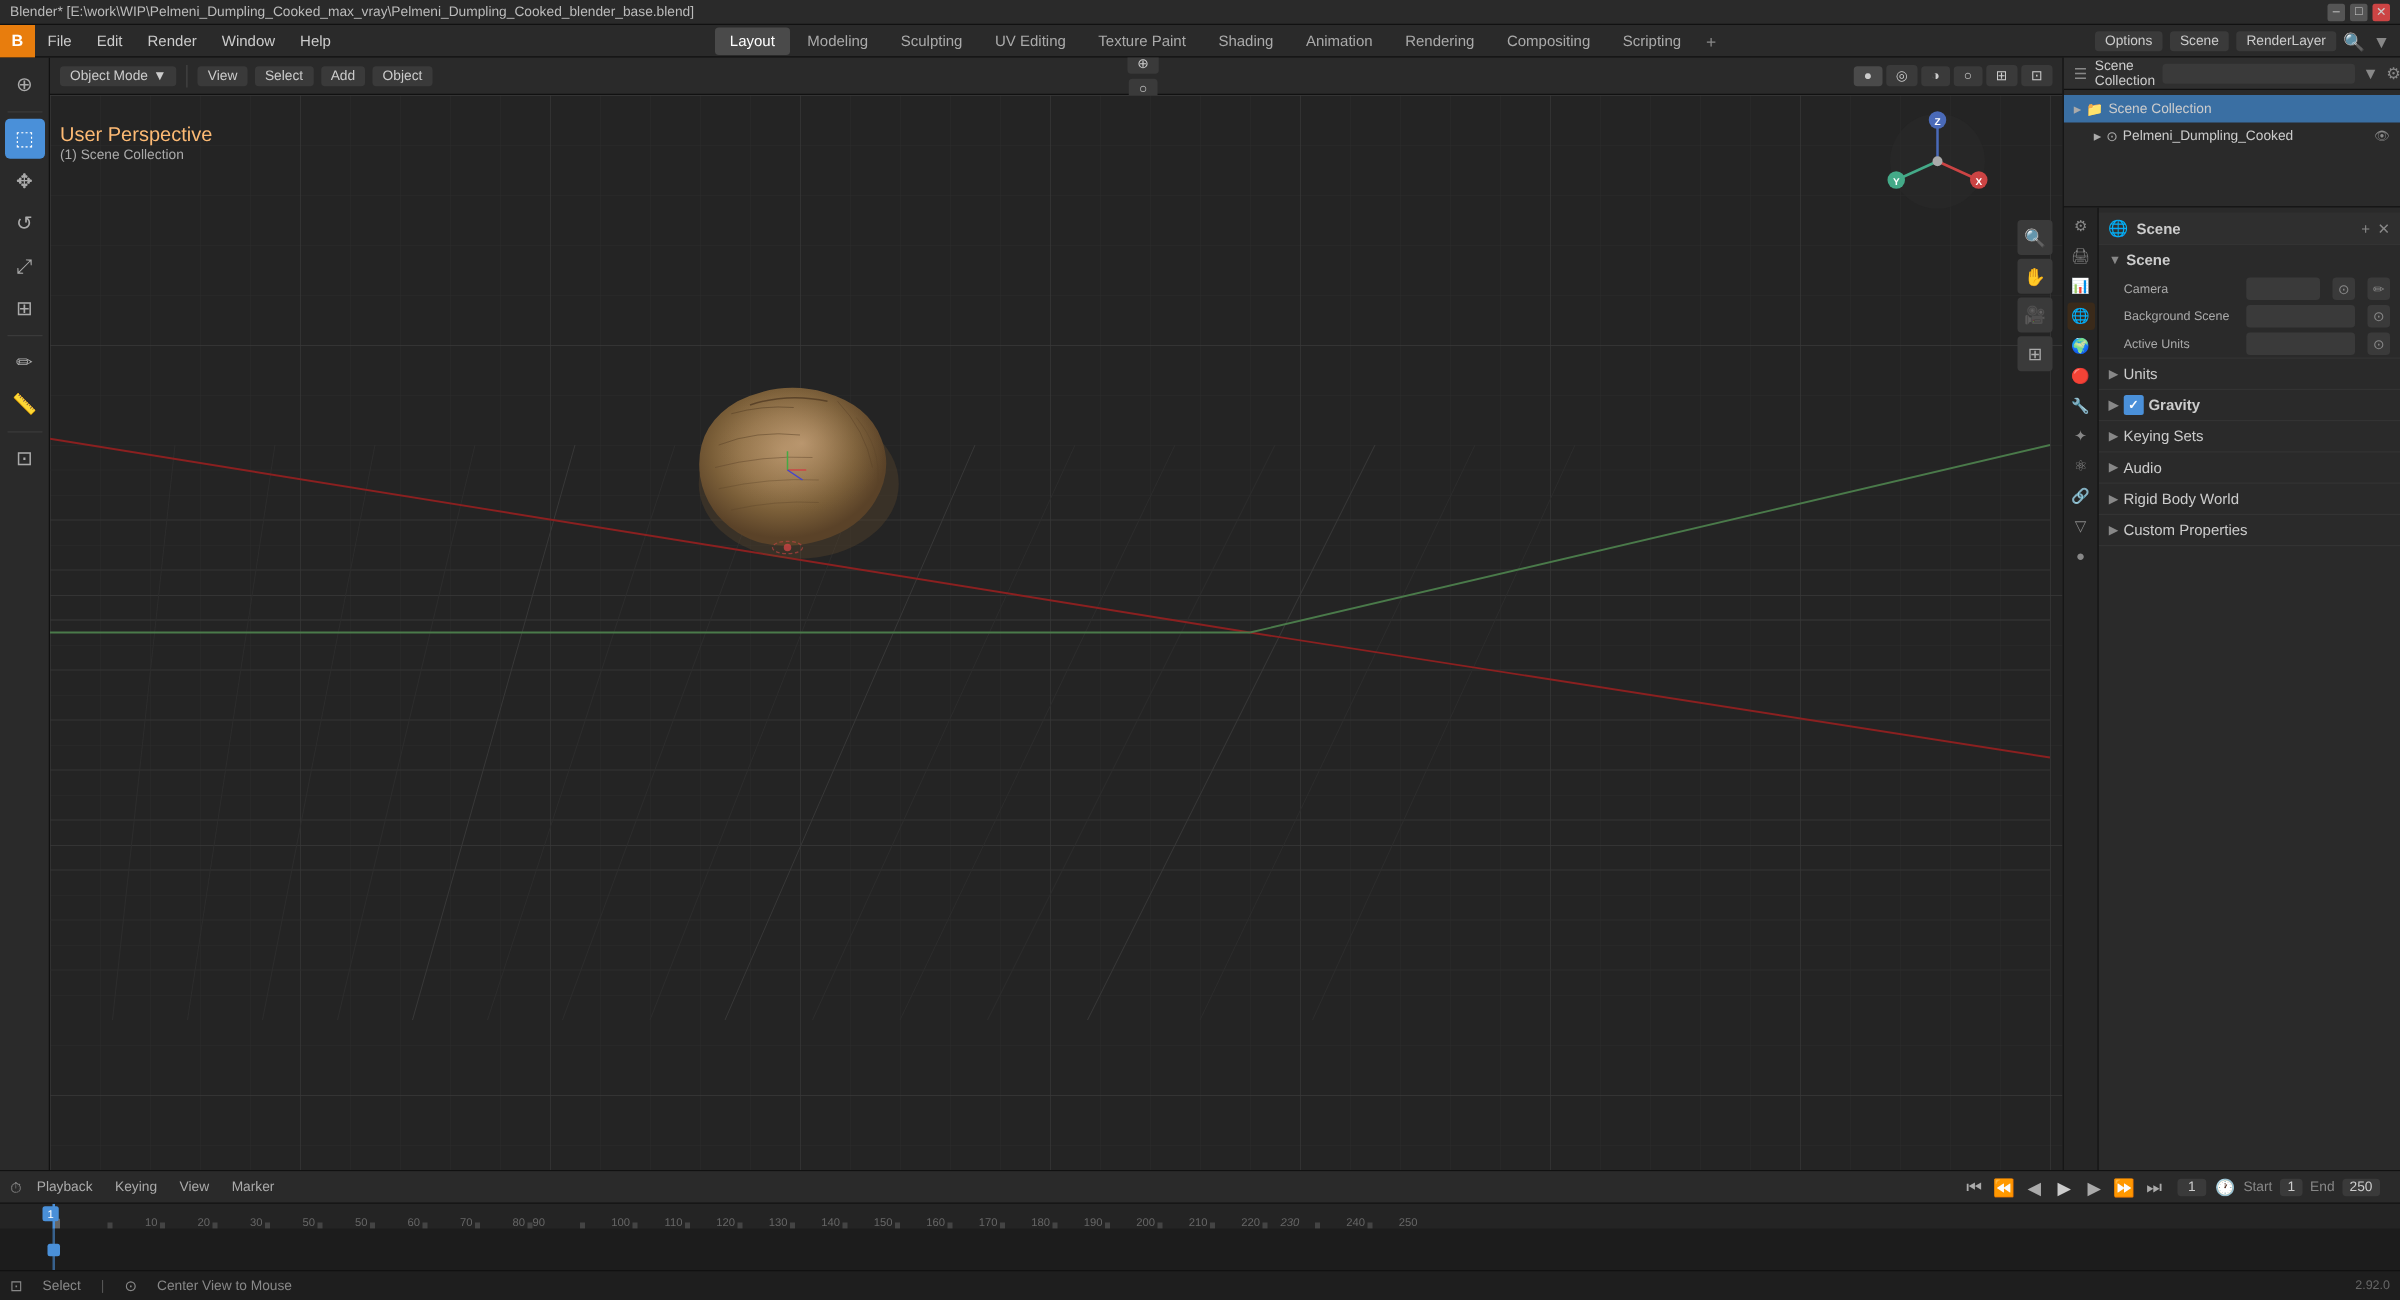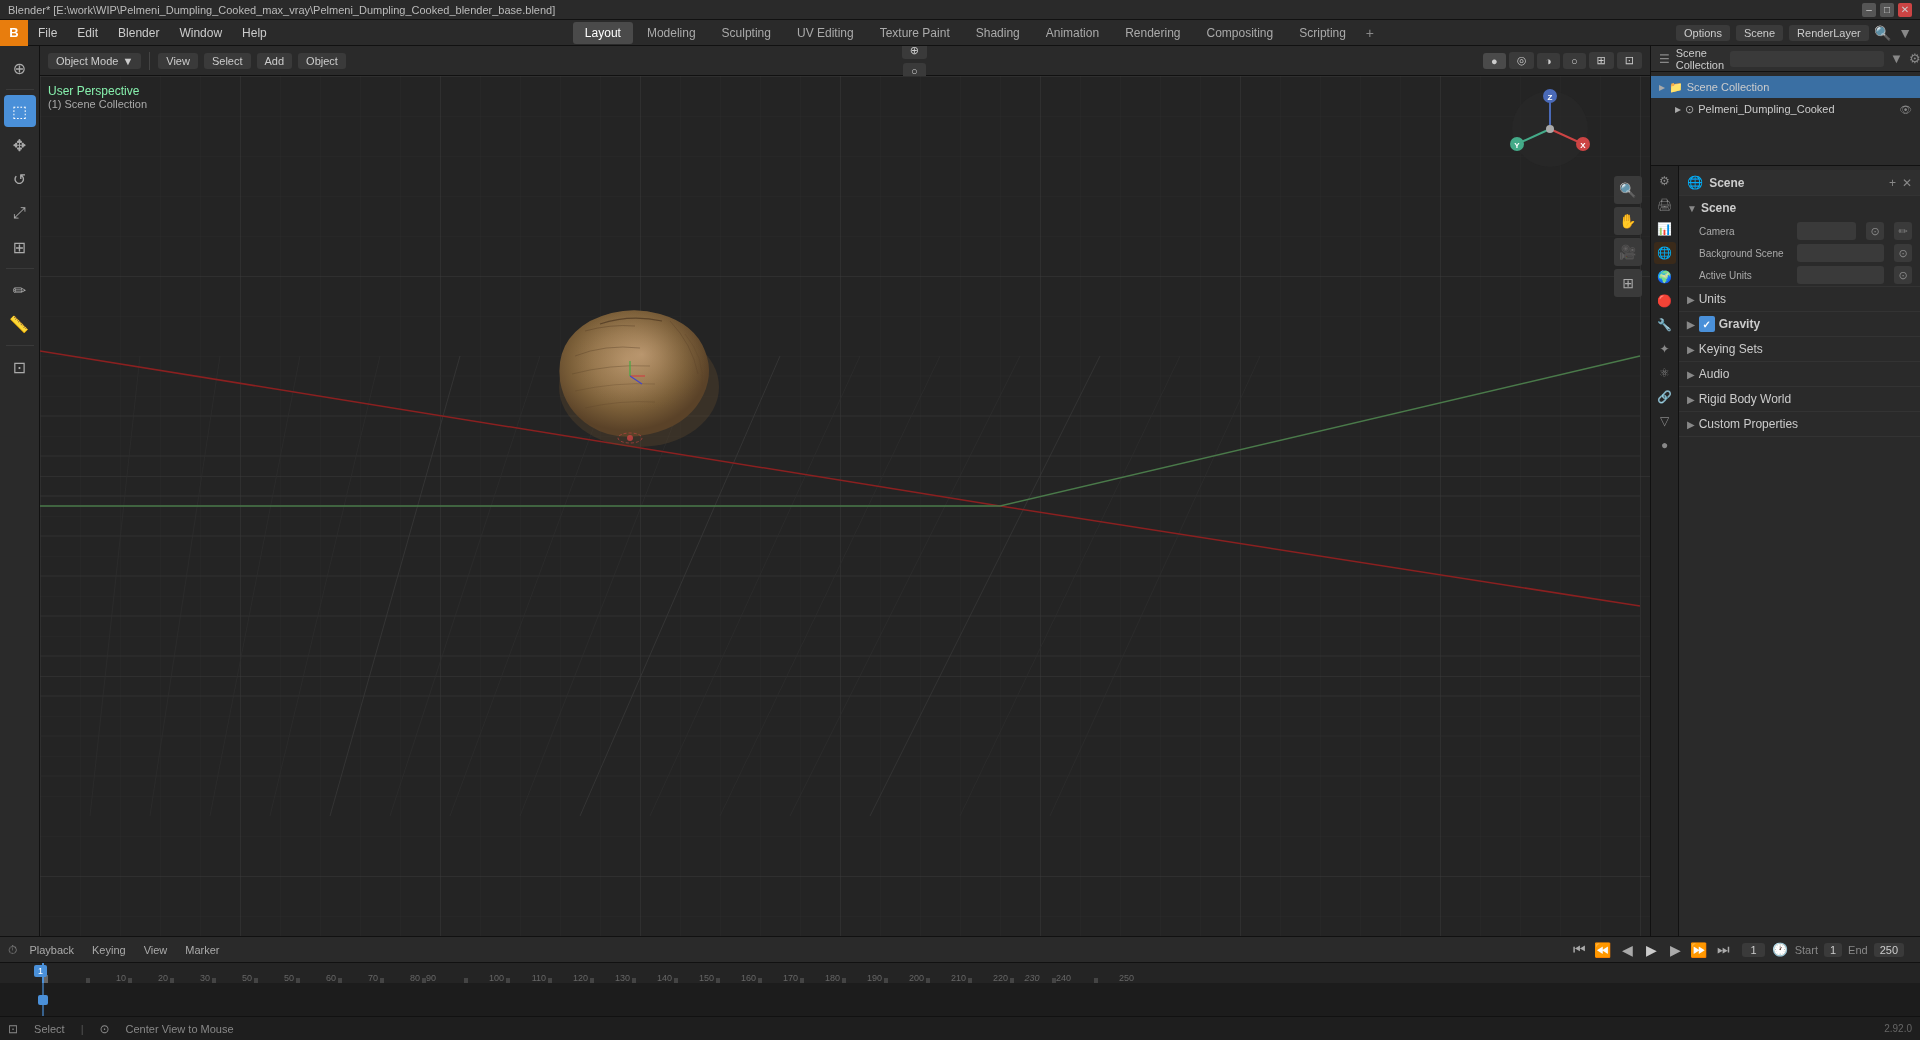--- a/index.html
+++ b/index.html
@@ -455,21 +455,21 @@
     <button class="win-btn">–</button>
     <button class="win-btn">□</button>
     <button class="win-btn" style="background:#c44;">✕</button>
   </div>
 </div>
 
 <div id="menu-bar">
   <div class="menu-logo">B</div>
   <div class="menu-item">File</div>
   <div class="menu-item">Edit</div>
-  <div class="menu-item">Blender</div>
+  <div class="menu-item">Render</div>
   <div class="menu-item">Window</div>
   <div class="menu-item">Help</div>
 
   <div id="workspace-tabs">
     <div class="workspace-tab active">Layout</div>
     <div class="workspace-tab">Modeling</div>
     <div class="workspace-tab">Sculpting</div>
     <div class="workspace-tab">UV Editing</div>
     <div class="workspace-tab">Texture Paint</div>
     <div class="workspace-tab">Shading</div>
@@ -627,21 +627,21 @@
             <line x1="100" y1="90" x2="112" y2="98" stroke="#4444cc" stroke-width="1.2"></line>
 
             <circle cx="100" cy="152" r="3" fill="#cc4444" opacity="0.8"></circle>
 
             <ellipse cx="100" cy="152" rx="12" ry="5" fill="none" stroke="#cc4444" stroke-width="1" stroke-dasharray="3,2" opacity="0.6"></ellipse>
           </svg>
         </div>
 
         
         <div id="viewport-breadcrumb">
-          <div style="color:#86efac; font-size:12px;">User Perspective</div>
+          <div style="color:#fdba74; font-size:16px;margin-top:16px;">User Perspective</div>
           <div style="color:#aaa; font-size:11px;">(1) Scene Collection</div>
         </div>
 
         
         <div id="gizmo-area" style="position:absolute; top:8px; right:55px; width:90px; height:90px;">
           <svg width="90" height="90" xmlns="http://www.w3.org/2000/svg">
             <circle cx="45" cy="45" r="38" fill="#2a2a2a" opacity="0.5"></circle>
 
             <line x1="45" y1="45" x2="45" y2="12" stroke="#4a6ab8" stroke-width="2"></line>
             <circle cx="45" cy="12" r="7" fill="#4a6ab8"></circle>
@@ -874,21 +874,21 @@
           <div style="width:38px; flex-shrink:0; text-align:right; font-size:9px; color:#666; padding-right:2px;">190</div>
           <div style="width:4px; height:5px; background:#444; flex-shrink:0;"></div>
           <div style="width:38px; flex-shrink:0; text-align:right; font-size:9px; color:#666; padding-right:2px;">200</div>
           <div style="width:4px; height:5px; background:#444; flex-shrink:0;"></div>
           <div style="width:38px; flex-shrink:0; text-align:right; font-size:9px; color:#666; padding-right:2px;">210</div>
           <div style="width:4px; height:5px; background:#444; flex-shrink:0;"></div>
           <div style="width:38px; flex-shrink:0; text-align:right; font-size:9px; color:#666; padding-right:2px;">220</div>
           <div style="width:4px; height:5px; background:#444; flex-shrink:0;"></div>
           <div style="width:38px; flex-shrink:0; text-align:center; font-size:9px; color:#666; padding-right:2px;font-style:italic;">230</div>
           <div style="width:4px; height:5px; background:#444; flex-shrink:0;"></div>
-          <div style="width:38px; flex-shrink:0; text-align:left; font-size:9px; color:#666; padding-right:2px;">240</div>
+          <div style="width:38px; flex-shrink:0; text-align:right; font-size:9px; color:#666; padding-right:2px;">240</div>
           <div style="width:4px; height:5px; background:#444; flex-shrink:0;"></div>
           <div style="width:38px; flex-shrink:0; text-align:right; font-size:9px; color:#666; padding-right:2px;">250</div>
         </div>
       </div>
 
       <div style="flex:1; background:#1c1c1c; position:relative;">
 
         <div style="position:absolute; left:42px; top:0; bottom:0; width:2px; background:#4a90d9; opacity:0.6;"></div>
 
         <div style="position:absolute; left:38px; top:50%; transform:translateY(-50%); width:10px; height:10px; background:#4a90d9; border-radius:2px;"></div>

